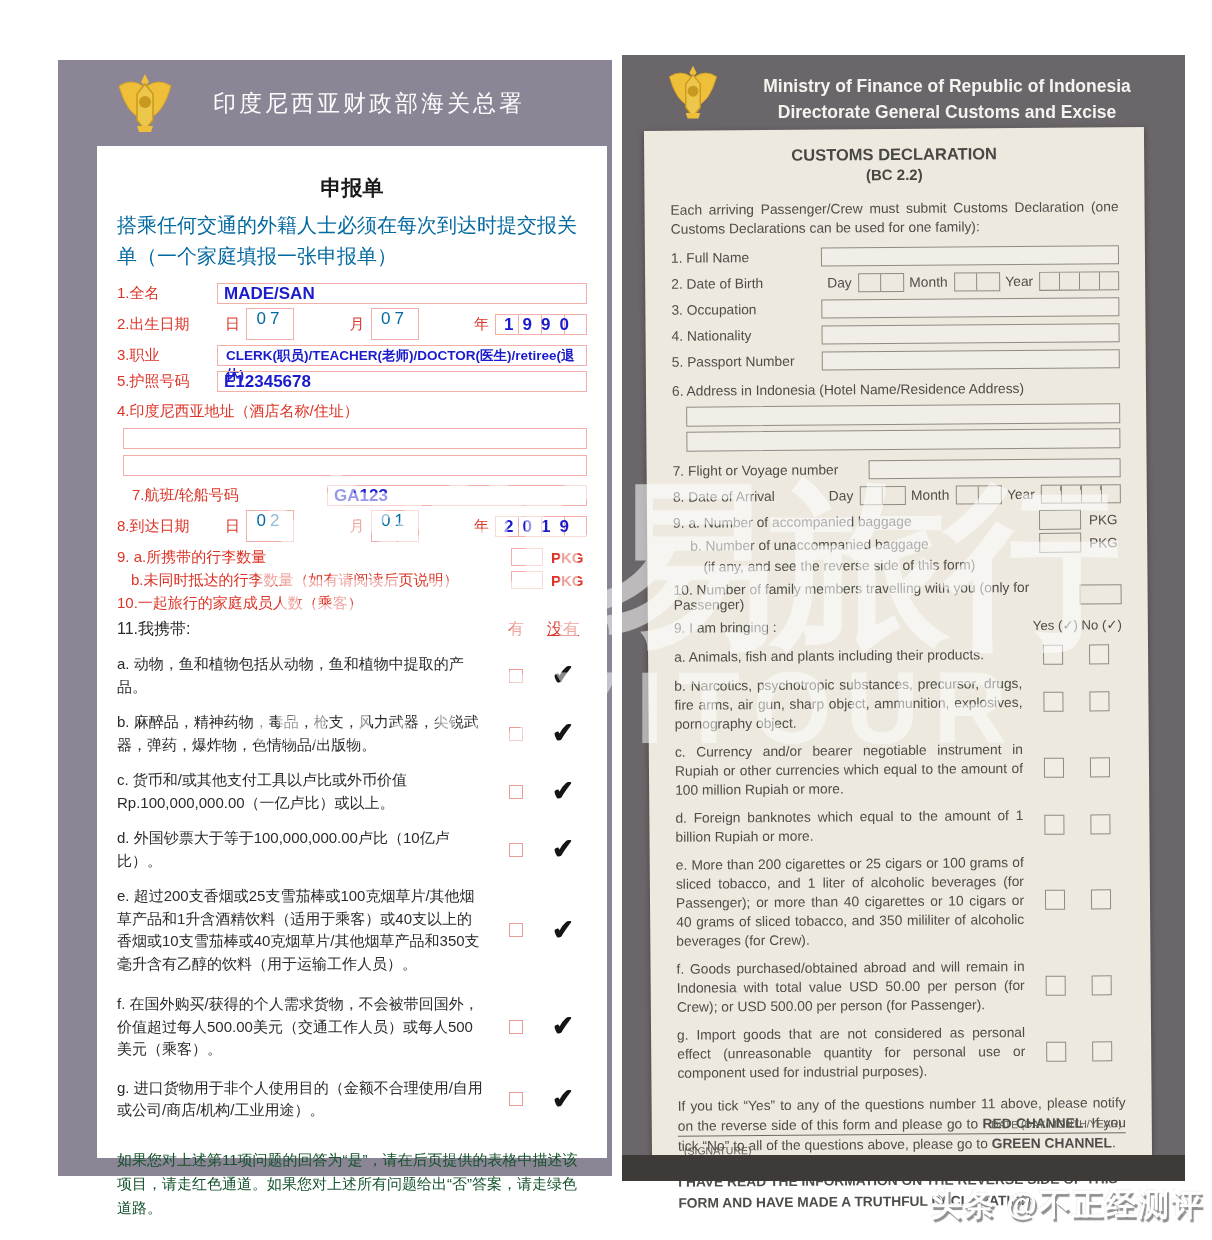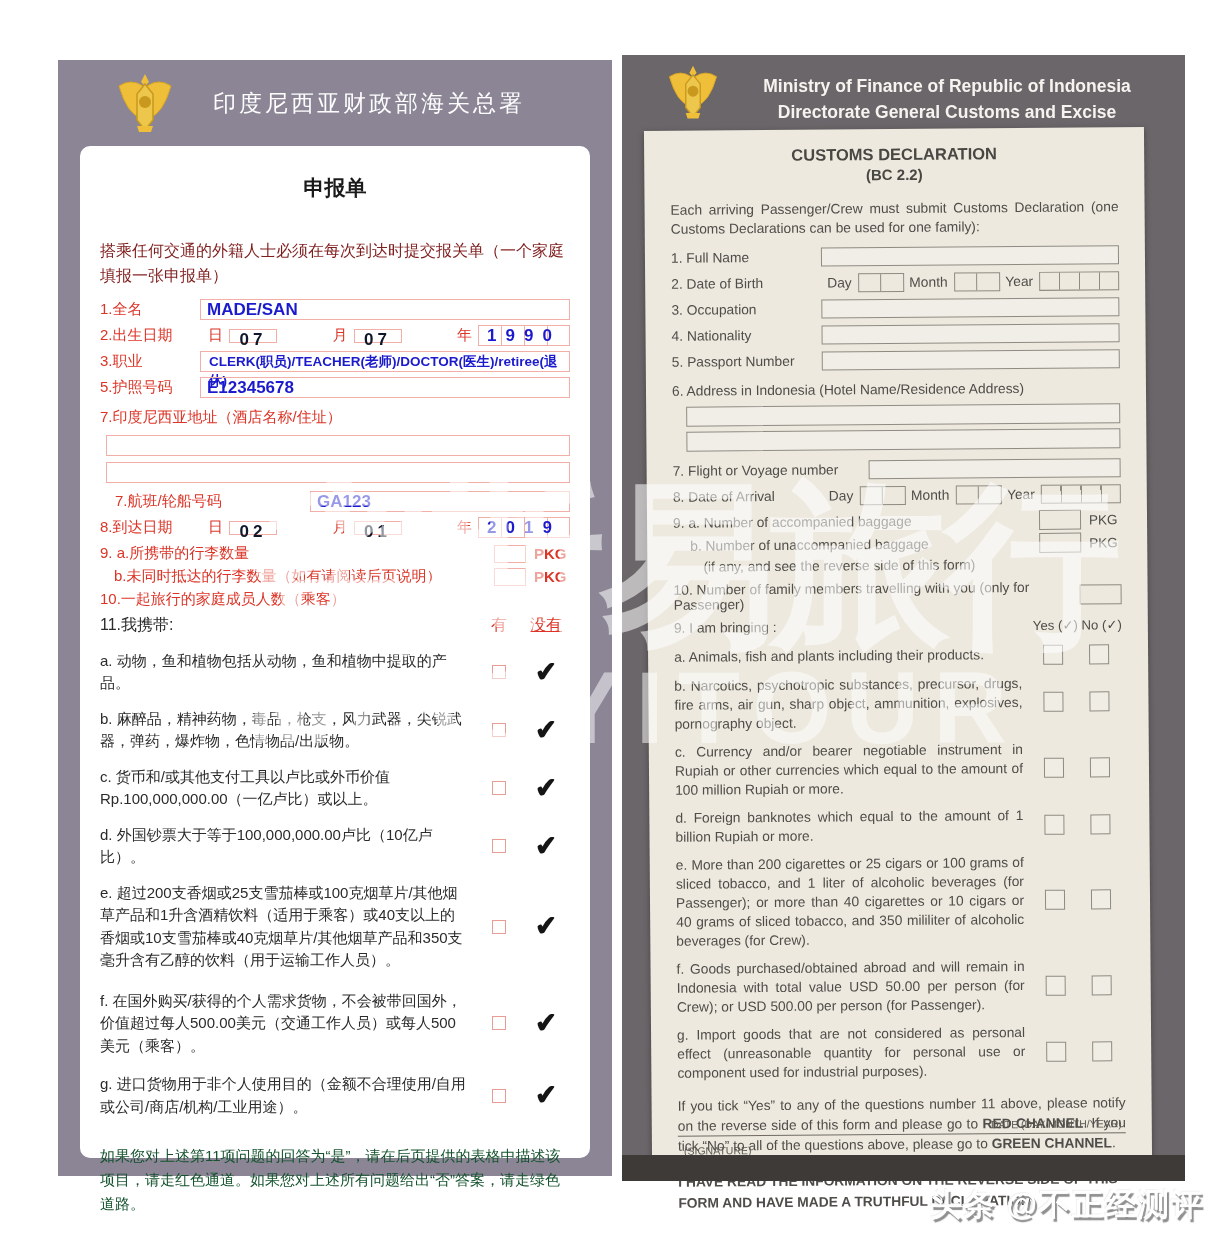--- a/index.html
+++ b/index.html
@@ -4,29 +4,29 @@
 <style>
   * { margin:0; padding:0; box-sizing:border-box; }
   html,body { width:1212px; height:1240px; background:#ffffff; font-family:"Liberation Sans", sans-serif; overflow:hidden; }
   #canvas { position:relative; width:1212px; height:1240px; background:#fff; }
 
   
   .left-panel { position:absolute; left:58px; top:60px; width:554px; height:1116px; background:#8B8596; }
   .l-header { position:relative; height:86px; }
   .l-emblem { position:absolute; left:55px; top:12px; width:64px; height:64px; }
   .l-agency { position:absolute; left:155px; top:28px; color:#fdfdfd; font-size:23px; letter-spacing:3px; font-weight:400; }
-  .l-card { position:absolute; left:22px; top:86px; width:510px; height:1012px; background:#ffffff; padding:14px 20px 0 20px;border-radius:10px; }
+  .l-card { position:absolute; left:39px; top:86px; width:510px; height:1012px; background:#ffffff; padding:14px 20px 0 20px; }
   .l-title { text-align:center; font-size:21px; font-weight:bold; color:#1a1a1a; margin-top:14px; }
-  .l-intro { margin-top:37px; font-size:16px; color:#7f1d1d; line-height:1.55; }
+  .l-intro { margin-top:8px; font-size:20px; color:#0369a1; line-height:1.55; }
   .lrow { display:flex; align-items:center; margin-top:4px; min-height:22px; }
   .llbl { color:#DC3427; font-size:15px; white-space:nowrap; }
   .lbox { border:1px solid #F2AFA7; color:#1B1BCD; font-weight:bold; font-size:17px; height:21px; line-height:19px; padding:0 6px; flex:1; }
   .lbox.small-text { font-size:13.5px;padding-left:8px; }
   .w100 { width:100px; } .w195 { width:195px;margin-left:15px; }
-  .dcell { border:1px solid #F2AFA7; color:#0f172a; font-weight:bold; font-size:17px; height:14px; line-height:19px; width:48px; text-align:center; letter-spacing:4px; }
+  .dcell { border:1px solid #F2AFA7; color:#0369a1; font-weight:normal; font-size:17px; height:32px; line-height:19px; width:48px; text-align:center; letter-spacing:4px; }
   .ycell { border:1px solid #F2AFA7; color:#1B1BCD; font-weight:bold; font-size:17px; height:21px; line-height:19px; width:92px; text-align:center; letter-spacing:9px;
            background-image:repeating-linear-gradient(to right, transparent 0 22px, #F2AFA7 22px 23px); }
   .dmy { color:#DC3427; font-size:15px; margin:0 6px 0 0; }
   .spread { flex:1; display:flex; align-items:center; justify-content:space-between; margin-left:8px; }
   .seg { display:flex; align-items:center; }
   .addr-box { border:1px solid #F2AFA7; height:21px; margin:6px 0 0 6px; }
   .pkgbox { border:1px solid #F2AFA7; width:32px; height:18px; margin-right:8px; }
   .pkg { color:#DC3427; font-size:15px; font-weight:bold; width:36px; }
   .col-yes { width:46px; text-align:center; flex:none; display:flex; justify-content:center; align-items:center; }
   .col-no  { width:48px; text-align:center; flex:none; display:flex; justify-content:center; align-items:center; }
@@ -126,21 +126,21 @@
         <span class="lbox small-text">CLERK(职员)/TEACHER(老师)/DOCTOR(医生)/retiree(退休)</span>
       </div>
 
 
       <div class="lrow">
         <span class="llbl w100">5.护照号码</span>
         <span class="lbox">E12345678</span>
       </div>
 
       <div class="lrow" style="margin-top:8px;">
-        <span class="llbl">7.印度尼西亚地址（酒店名称/住址）</span>
+        <span class="llbl">4.印度尼西亚地址（酒店名称/住址）</span>
       </div>
       <div class="addr-box"></div>
       <div class="addr-box"></div>
 
       <div class="lrow" style="margin-top:8px;">
         <span class="llbl w195">7.航班/轮船号码</span>
         <span class="lbox">GA123</span>
       </div>
 
       <div class="lrow">

